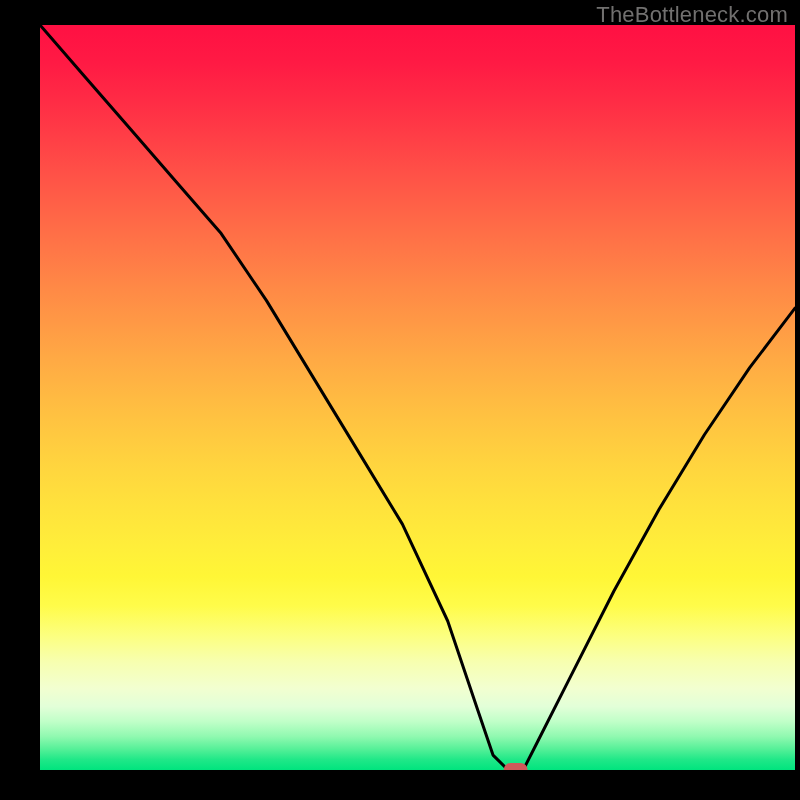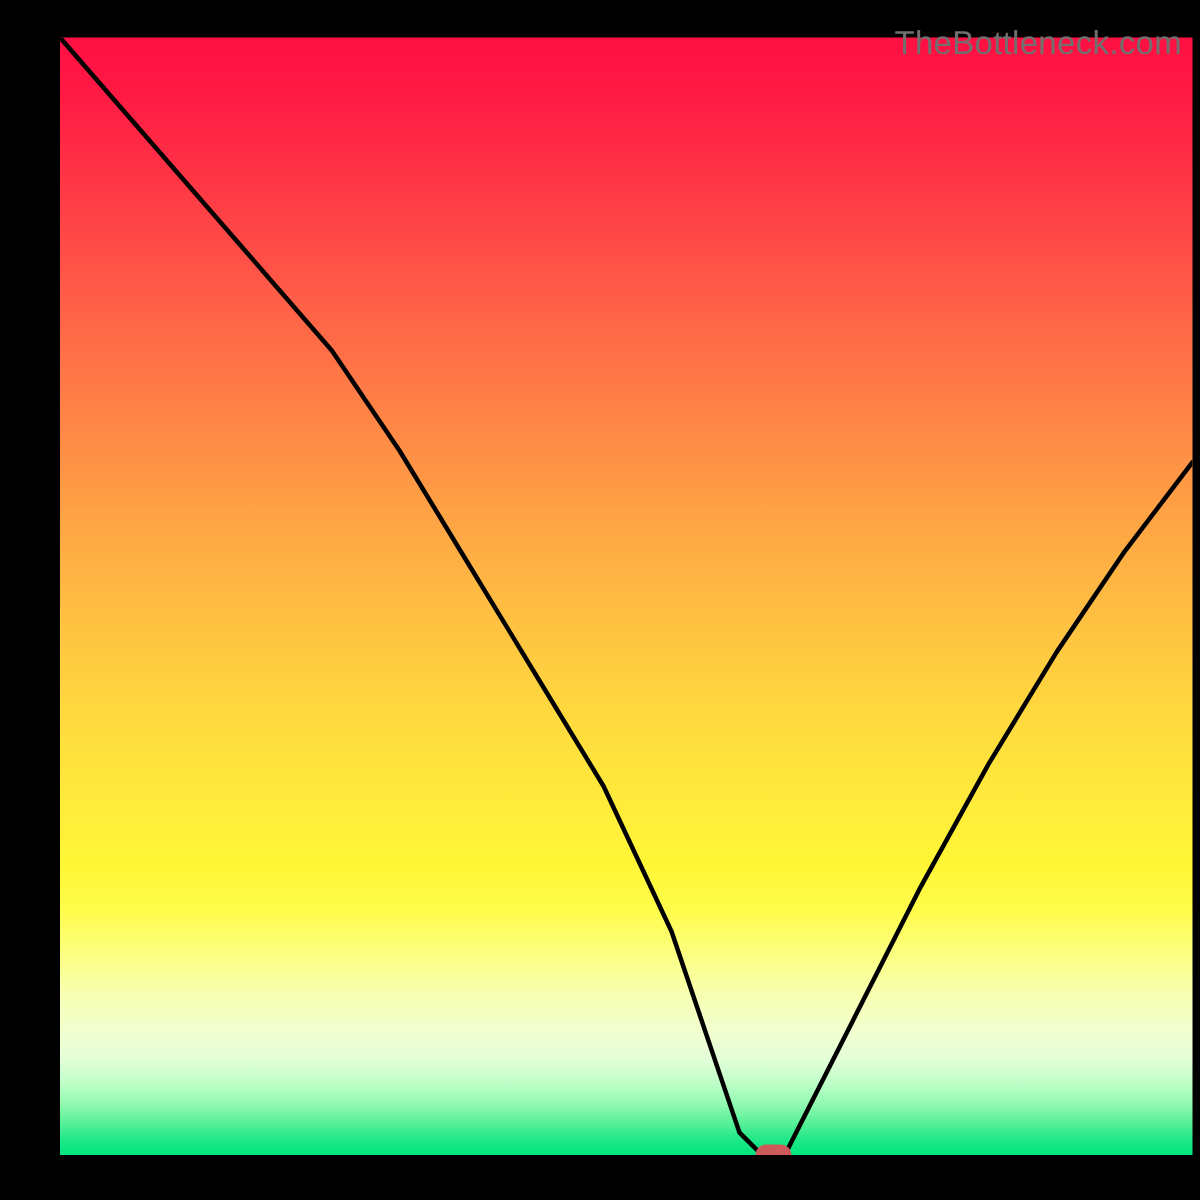--- a/index.html
+++ b/index.html
@@ -11,21 +11,21 @@
     overflow: hidden;
   }
   .frame {
     position: relative;
     width: 800px;
     height: 800px;
     background: #000;
   }
   .watermark {
     position: absolute;
-    top: 16px;
+    top: 2px;
     right: 12px;
     font-family: Arial, Helvetica, sans-serif;
     font-size: 22px;
     font-weight: 500;
     color: #71706f;
     letter-spacing: 0.2px;
   }
   svg {
     display: block;
   }

